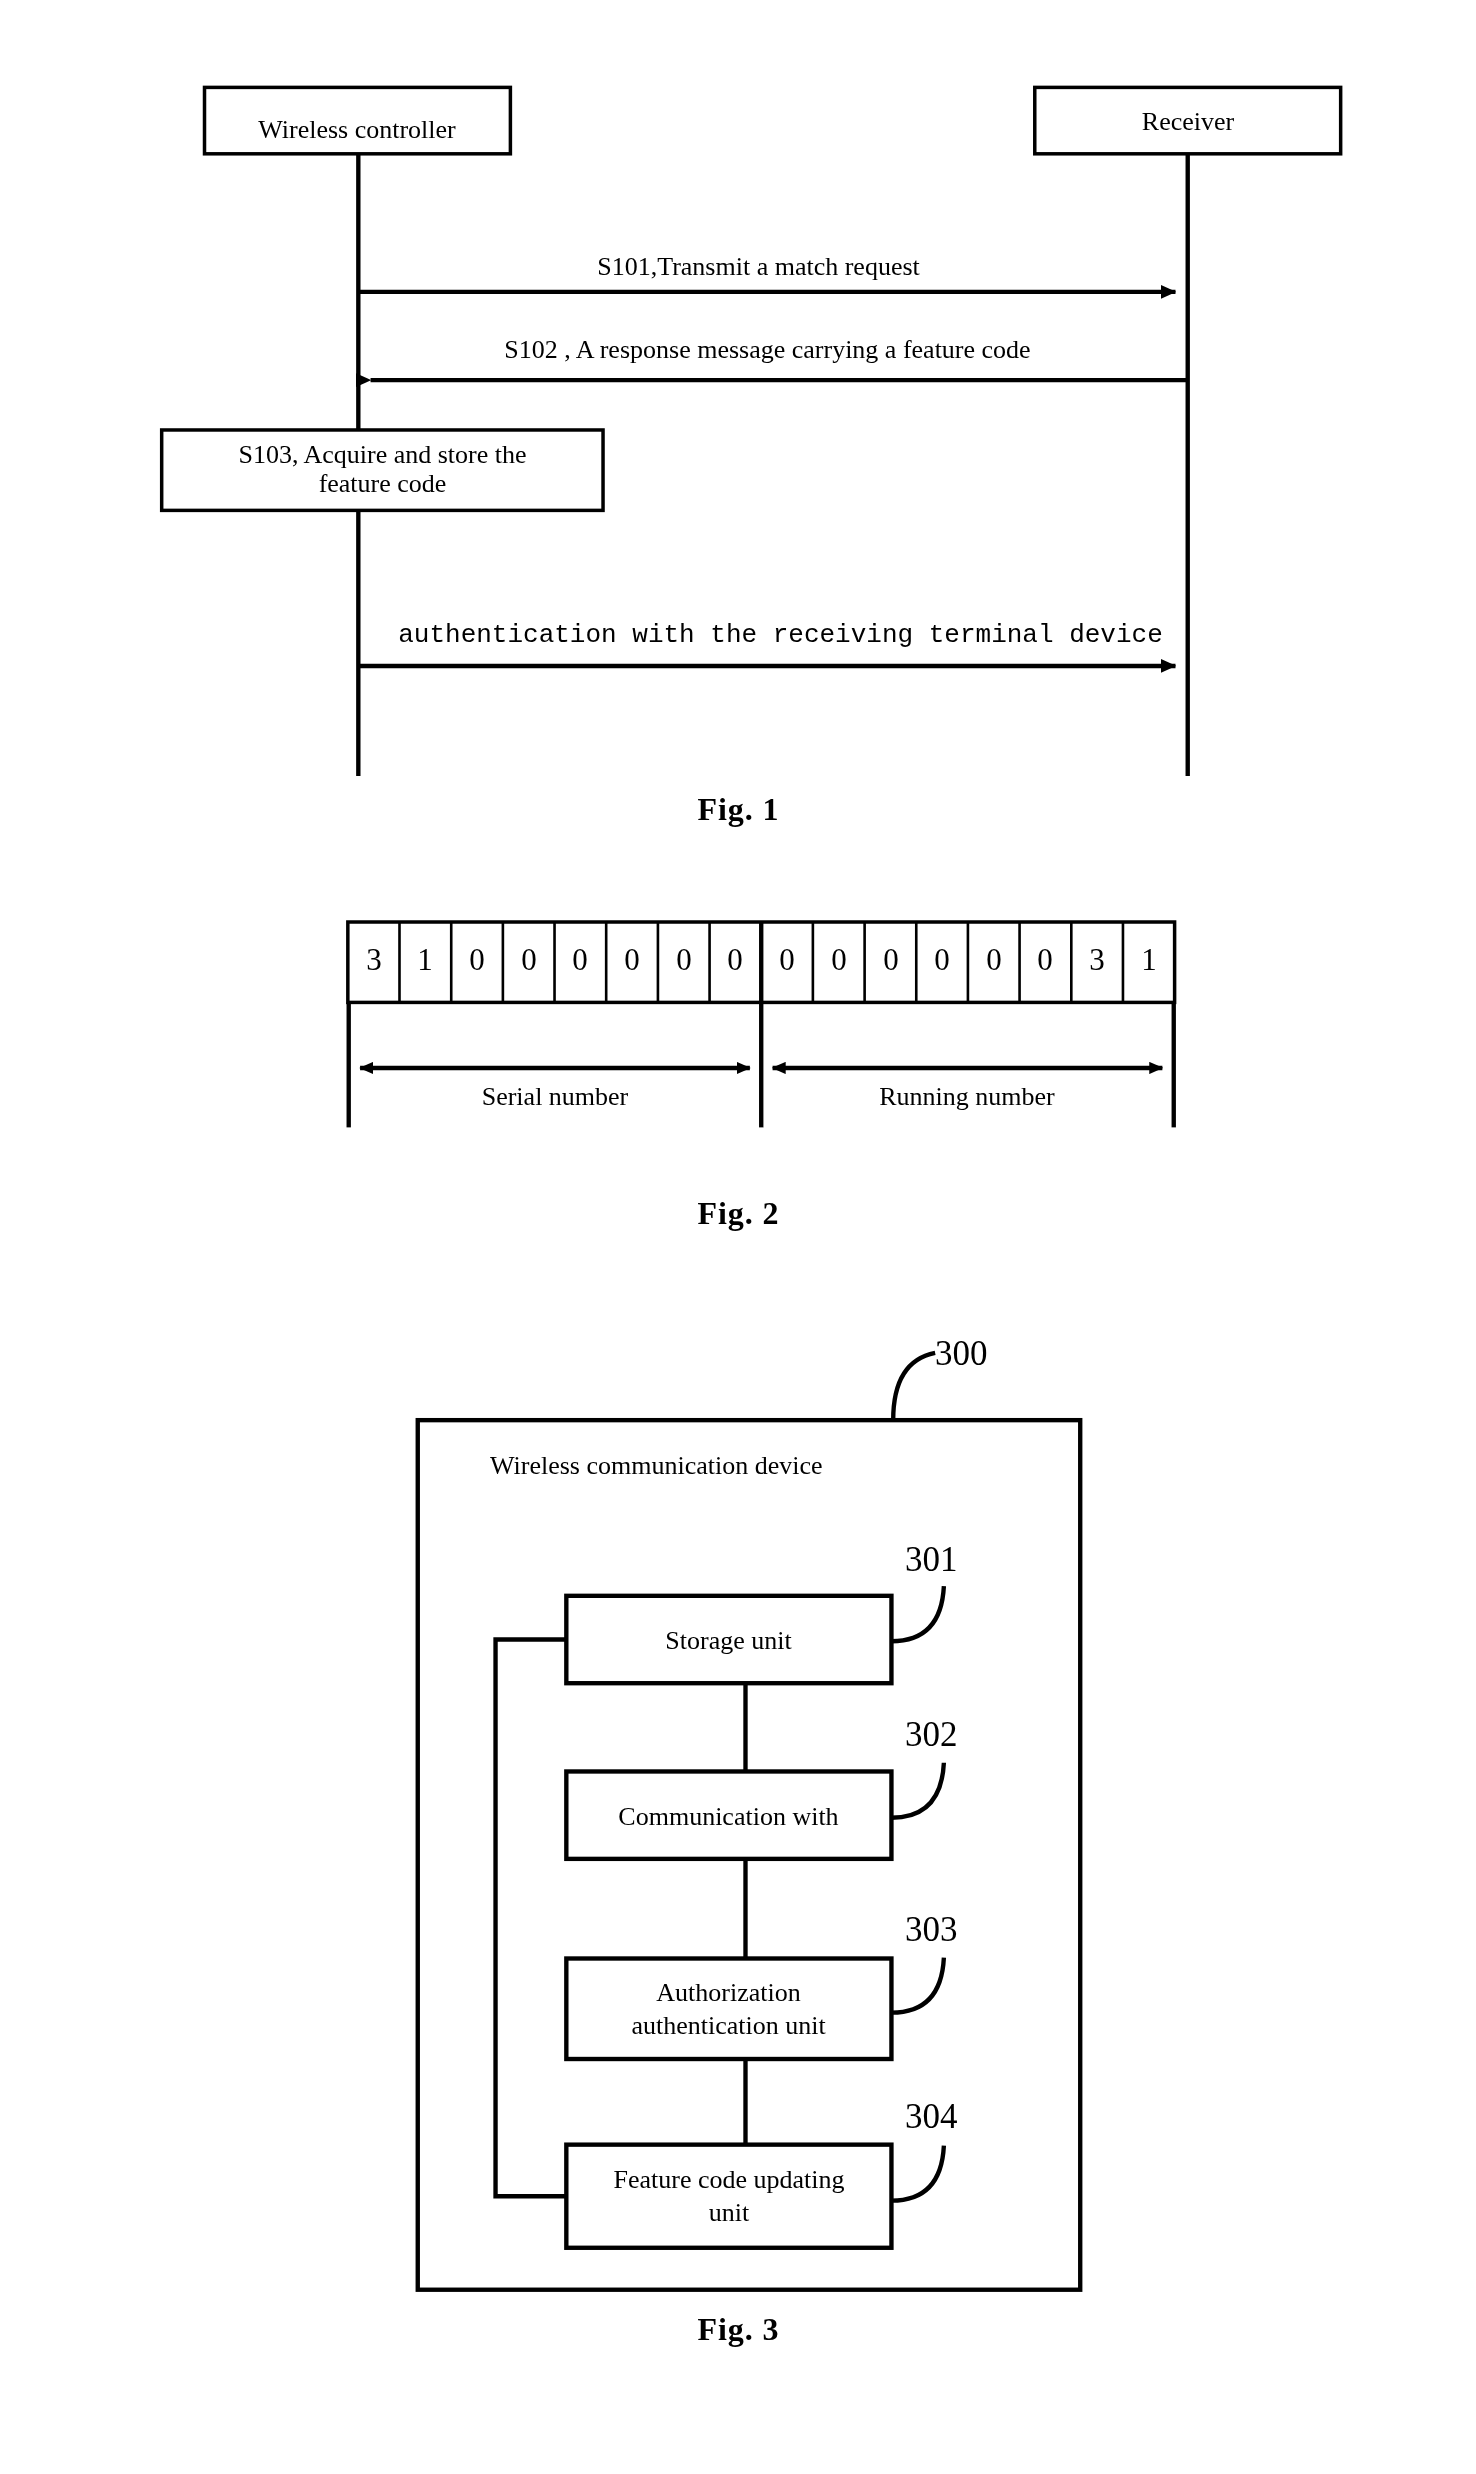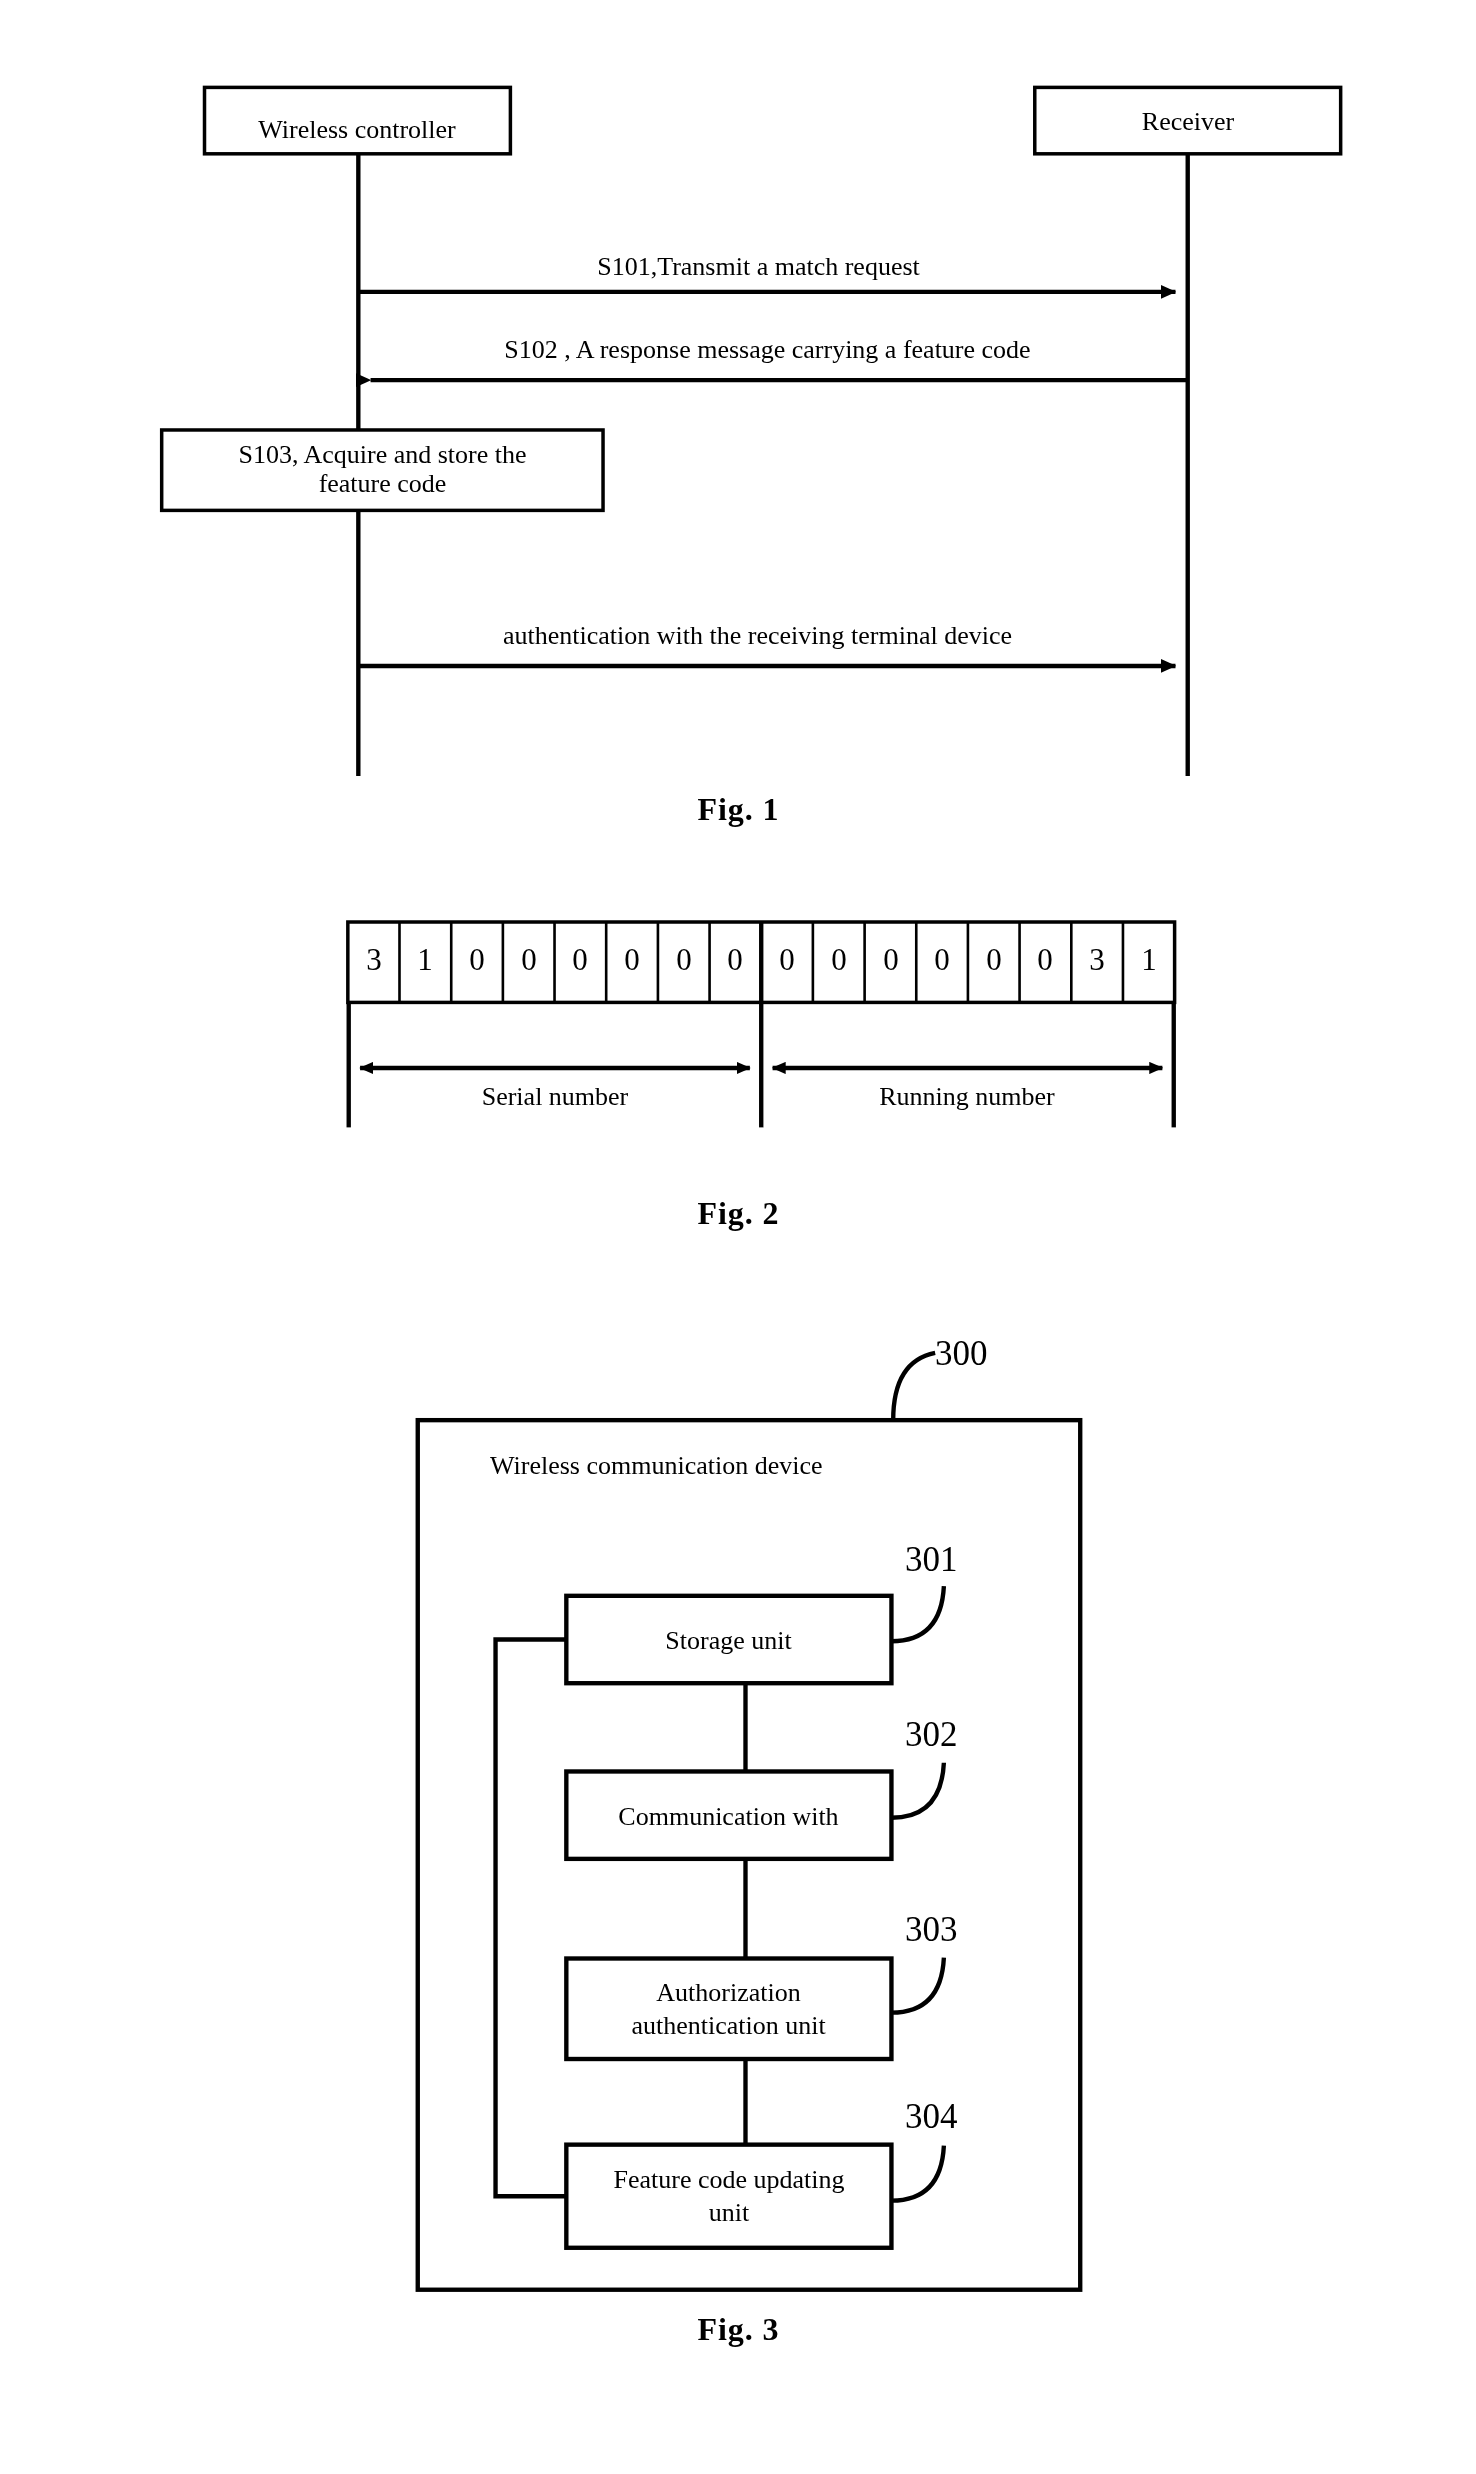--- a/index.html
+++ b/index.html
@@ -157,21 +157,21 @@
 
   <div class="lbl c" style="left:1035px; top:107px; width:306px;">Receiver</div>
 
   <div class="lbl c" style="left:350px; top:252px; width:817px;">S101,Transmit a match request</div>
 
   <div class="lbl c" style="left:350px; top:335px; width:835px;">S102 , A response message carrying a feature code</div>
 
   <div class="lbl c" style="left:166px; top:440px; width:433px;">S103, Acquire and store the</div>
   <div class="lbl c" style="left:166px; top:469px; width:433px;">feature code</div>
 
-  <div class="lbl c" style="left:340px; top:621px; width:835px;">authentication with the receiving terminal device</div>
+  <div class="lbl c" style="left:363px; top:621px; width:835px;font-family:Liberation Mono, monospace;">authentication with the receiving terminal device</div>
 
   <div class="cap" style="left:0px; top:791px; width:1477px; text-align:center;">Fig. 1</div>
 
   <div>
     <div class="cell-txt" style="left:348px;   top:942px; width:52px;">3</div>
     <div class="cell-txt" style="left:399px; top:942px; width:52px;">1</div>
     <div class="cell-txt" style="left:451px; top:942px; width:52px;">0</div>
     <div class="cell-txt" style="left:503px; top:942px; width:52px;">0</div>
     <div class="cell-txt" style="left:554px; top:942px; width:52px;">0</div>
     <div class="cell-txt" style="left:606px; top:942px; width:52px;">0</div>

